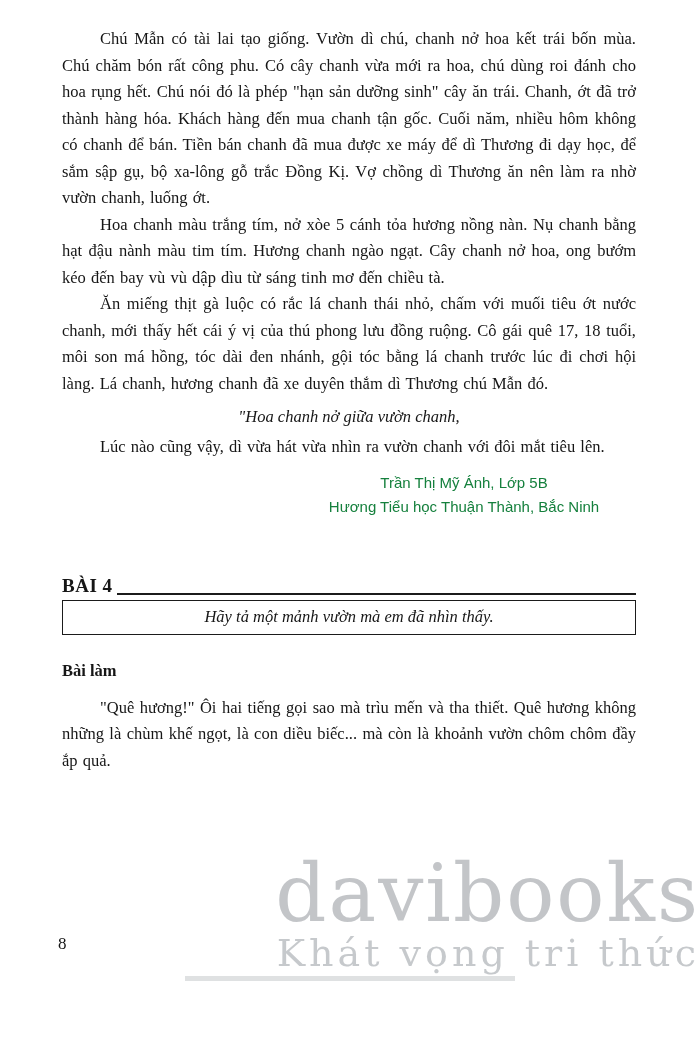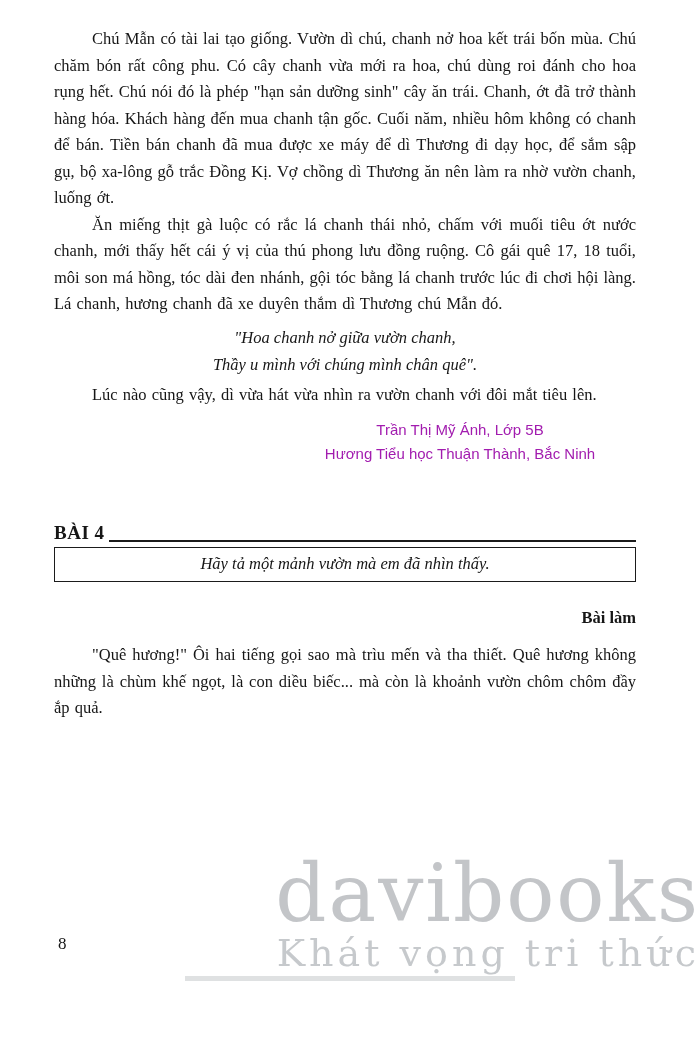--- a/index.html
+++ b/index.html
@@ -15,21 +15,21 @@
     font-family: "Liberation Serif", serif;
     color: #161616;
   }
   .page {
     position: absolute;
     inset: 0;
   }
   .content {
     position: absolute;
     top: 26px;
-    left: 54px;
+    left: 62px;
     right: 64px;
   }
   p.para {
     margin: 0;
     text-indent: 38px;
     font-size: 16.5px;
     line-height: 26.5px;
     text-align: justify;
     word-spacing: 1px;
   }
@@ -40,21 +40,21 @@
     font-size: 16.5px;
     line-height: 27px;
   }
   .attribution {
     margin: 10px 0 0 0;
     margin-left: 230px;
     text-align: center;
     font-family: "Liberation Sans", sans-serif;
     font-size: 15px;
     line-height: 24px;
-    color: #a21caf;
+    color: #15803d;
   }
   .section-header {
     display: flex;
     align-items: flex-end;
     margin-top: 56px;
     justify-content: space-between;
   }
   .bai-label {
     font-weight: bold;
     font-size: 19px;
@@ -71,21 +71,21 @@
     margin-top: 3px;
     border: 1.6px solid #1b1b1b;
     padding: 6px 8px 7px 8px;
     text-align: center;
     font-weight: normal;
     font-style: italic;
     font-size: 16.5px;
   }
   .subheading {
     margin-top: 26px;
-    text-align: right;
+    text-align: left;
     font-weight: bold;
     font-size: 16.5px;
   }
   .essay2 {
     margin-top: 14px;
   }
   .page-number {
     position: absolute;
     left: 58px;
     top: 934px;
@@ -125,25 +125,25 @@
   }
 </style>
 </head>
 <body>
 
 <div class="page">
 
   <div class="content">
 
     <p class="para">Chú Mẫn có tài lai tạo giống. Vườn dì chú, chanh nở hoa kết trái bốn mùa. Chú chăm bón rất công phu. Có cây chanh vừa mới ra hoa, chú dùng roi đánh cho hoa rụng hết. Chú nói đó là phép "hạn sản dưỡng sinh" cây ăn trái. Chanh, ớt đã trở thành hàng hóa. Khách hàng đến mua chanh tận gốc. Cuối năm, nhiều hôm không có chanh để bán. Tiền bán chanh đã mua được xe máy để dì Thương đi dạy học, để sắm sập gụ, bộ xa-lông gỗ trắc Đồng Kị. Vợ chồng dì Thương ăn nên làm ra nhờ vườn chanh, luống ớt.</p>
+    <p class="para">Hoa chanh màu trắng tím, nở xòe 5 cánh tỏa hương nồng nàn. Nụ chanh bằng hạt đậu nành màu tim tím. Hương chanh ngào ngạt. Cây chanh nở hoa, ong bướm kéo đến bay vù vù dập dìu từ sáng tinh mơ đến chiều tà.</p>
     <p class="para">Ăn miếng thịt gà luộc có rắc lá chanh thái nhỏ, chấm với muối tiêu ớt nước chanh, mới thấy hết cái ý vị của thú phong lưu đồng ruộng. Cô gái quê 17, 18 tuổi, môi son má hồng, tóc dài đen nhánh, gội tóc bằng lá chanh trước lúc đi chơi hội làng. Lá chanh, hương chanh đã xe duyên thắm dì Thương chú Mẫn đó.</p>
 
     <div class="quote">
       <div>"Hoa chanh nở giữa vườn chanh,</div>
-      <div>Thầy u mình với chúng mình chân quê".</div>
     </div>
 
     <p class="para">Lúc nào cũng vậy, dì vừa hát vừa nhìn ra vườn chanh với đôi mắt tiêu lên.</p>
 
     <div class="attribution">
       <div>Trần Thị Mỹ Ánh, Lớp 5B</div>
       <div>Hương Tiểu học Thuận Thành, Bắc Ninh</div>
     </div>
 
     <div class="section-header">

